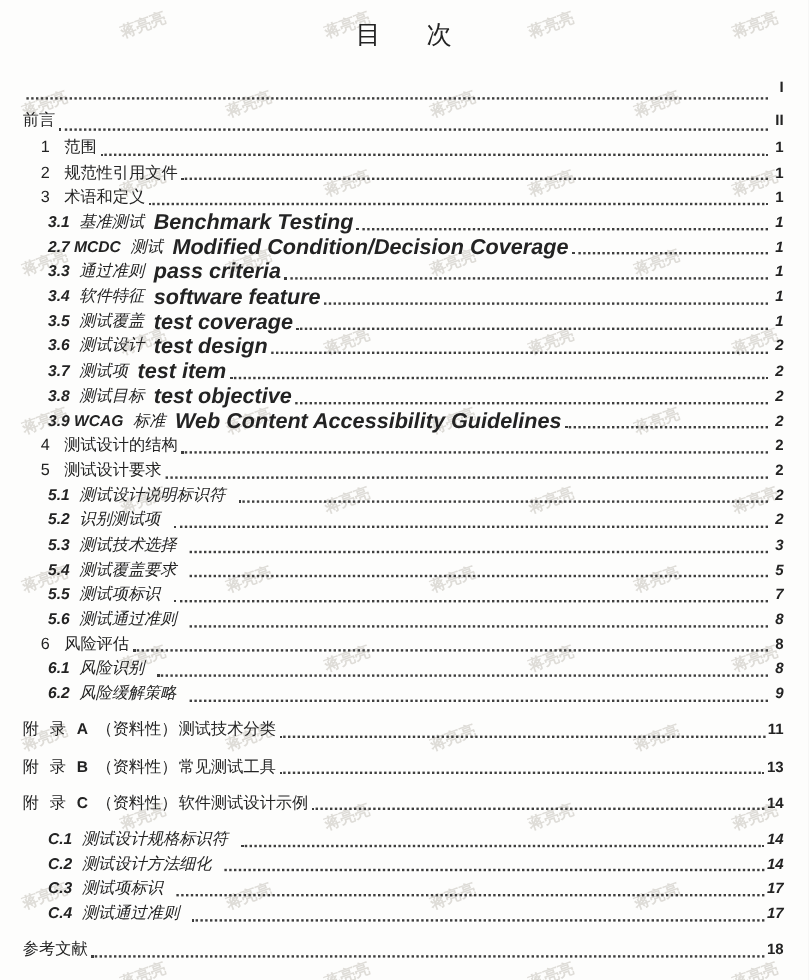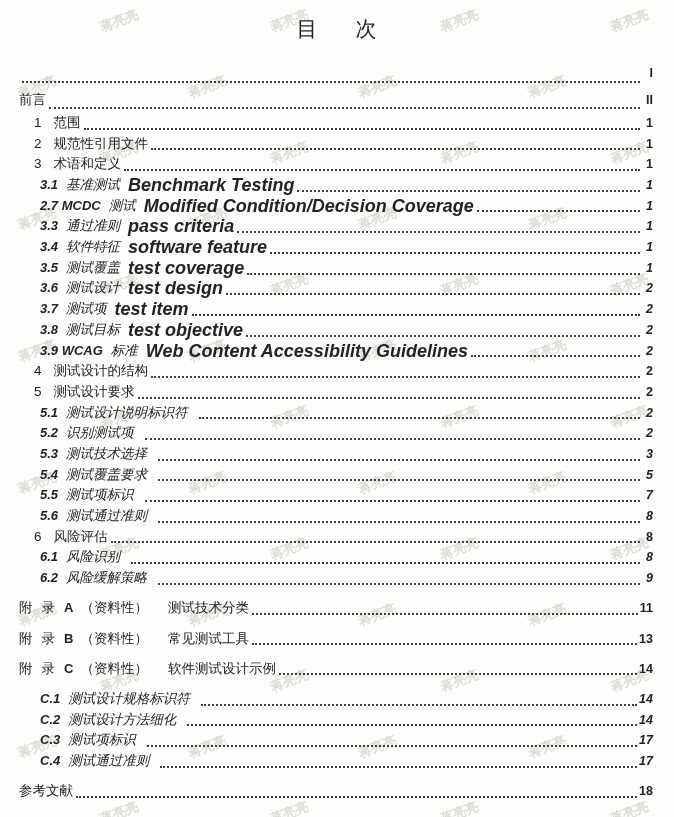--- a/index.html
+++ b/index.html
@@ -90,21 +90,21 @@
   .row.sub .page-num { font-style:italic; }
   
   .row.appendix .fu { margin-right:9px; }
   .row.appendix .lu { margin-right:9px; }
   .row.appendix .letter {
     font-family:"Liberation Sans", sans-serif;
     font-weight:bold;
     font-size:13px;
     margin-right:7px;
   }
-  .row.appendix .kind { margin-right:20px; }
+  .row.appendix .kind { margin-right:1px; }
 </style>
 </head>
 <body>
 
 <div class="page">
   <div class="watermark-layer" id="watermarks">
       <span style="left: 100px; top: 12px;">蒋亮亮</span>
       <span style="left: 270px; top: 12px;">蒋亮亮</span>
       <span style="left: 440px; top: 12px;">蒋亮亮</span>
       <span style="left: 610px; top: 12px;">蒋亮亮</span>

